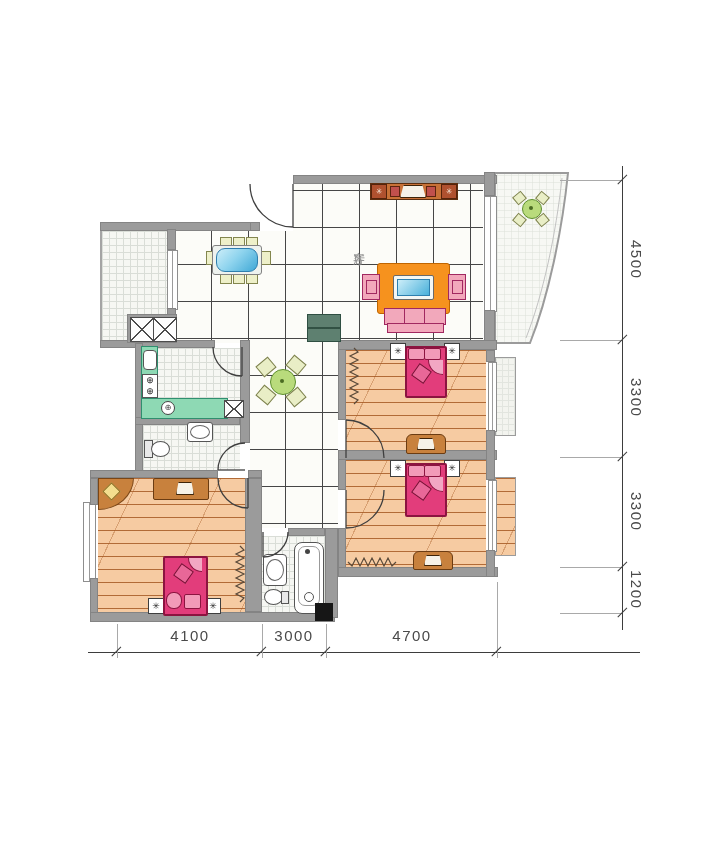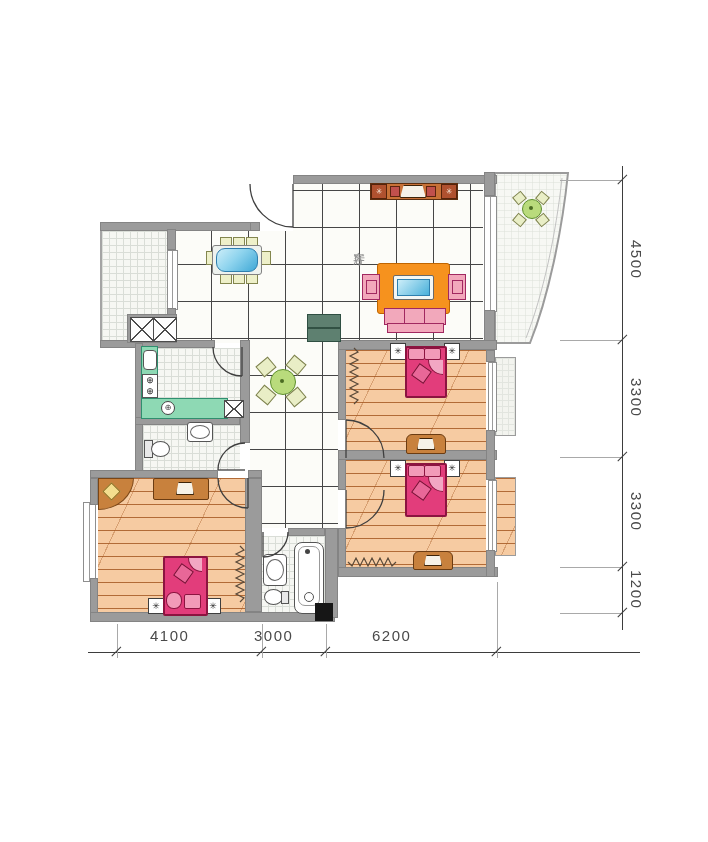--- a/index.html
+++ b/index.html
@@ -36,21 +36,21 @@
   .tvtrap{position:absolute;background:#f6f2e8;border:1px solid #3f2408;clip-path:polygon(14% 0,86% 0,100% 100%,0 100%);}
   .chair{position:absolute;background:#eef0c9;border:1px solid #83864e;}
   .gchair{position:absolute;background:#e9eec6;border:1px solid #7d8150;}
   .counter{position:absolute;background:#8ed9b4;border:1px solid #2f8f6f;}
   .fixture{position:absolute;background:#ffffff;border:1.3px solid #555;}
   .dimline{position:absolute;background:#3d3d3d;}
   .slash{position:absolute;width:13px;height:1.4px;background:#3d3d3d;transform:rotate(-45deg);}
   .ext{position:absolute;background:#a9a9a9;}
   .dimtext{position:absolute;color:#4a4a4a;font-size:15px;letter-spacing:1.5px;}
   .vtext{writing-mode:vertical-rl;text-align:center;}
-  .htext{text-align:left;}
+  .htext{text-align:center;}
   .roomlabel{position:absolute;color:#8f8f8f;font-size:12px;writing-mode:vertical-rl;letter-spacing:3px;}
   .speaker{position:absolute;background:#b0512f;border:1px solid #56230b;display:flex;align-items:center;justify-content:center;font-size:8px;color:#f5e6d8;line-height:1;}
   .circleT{position:absolute;background:#b9db7c;border:1.4px solid #5f8f2f;border-radius:50%;}
 </style>
 </head>
 <body>
 
 <div id="canvas">
 
   <div class="gridL" style="left:175px;top:231px;width:308px;height:112px;background-position:36px 33px;"></div>
@@ -285,15 +285,15 @@
   <div class="ext" style="left:117px;top:624px;width:1px;height:34px;"></div>
   <div class="ext" style="left:262px;top:624px;width:1px;height:34px;"></div>
   <div class="ext" style="left:326px;top:624px;width:1px;height:34px;"></div>
   <div class="ext" style="left:497px;top:582px;width:1px;height:76px;"></div>
   <div class="slash" style="left:110px;top:651px;"></div>
   <div class="slash" style="left:255px;top:651px;"></div>
   <div class="slash" style="left:319px;top:651px;"></div>
   <div class="slash" style="left:490px;top:651px;"></div>
   <div class="dimtext htext" style="left:150px;top:627px;width:80px;">4100</div>
   <div class="dimtext htext" style="left:254px;top:627px;width:80px;">3000</div>
-  <div class="dimtext htext" style="left:372px;top:627px;width:80px;">6200</div>
+  <div class="dimtext htext" style="left:372px;top:627px;width:80px;">4700</div>
 
 </div>
 
 </body></html>

